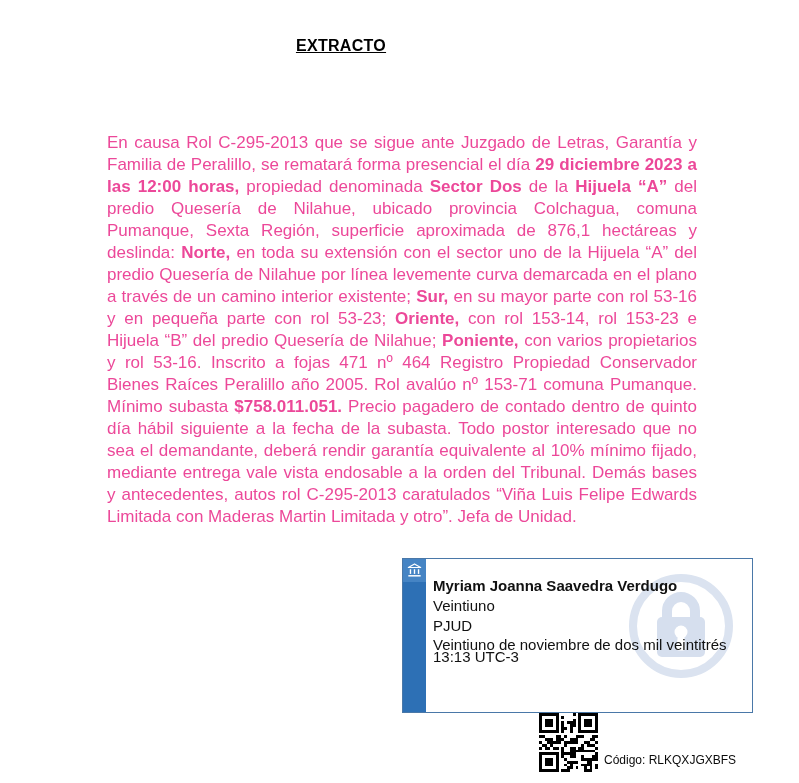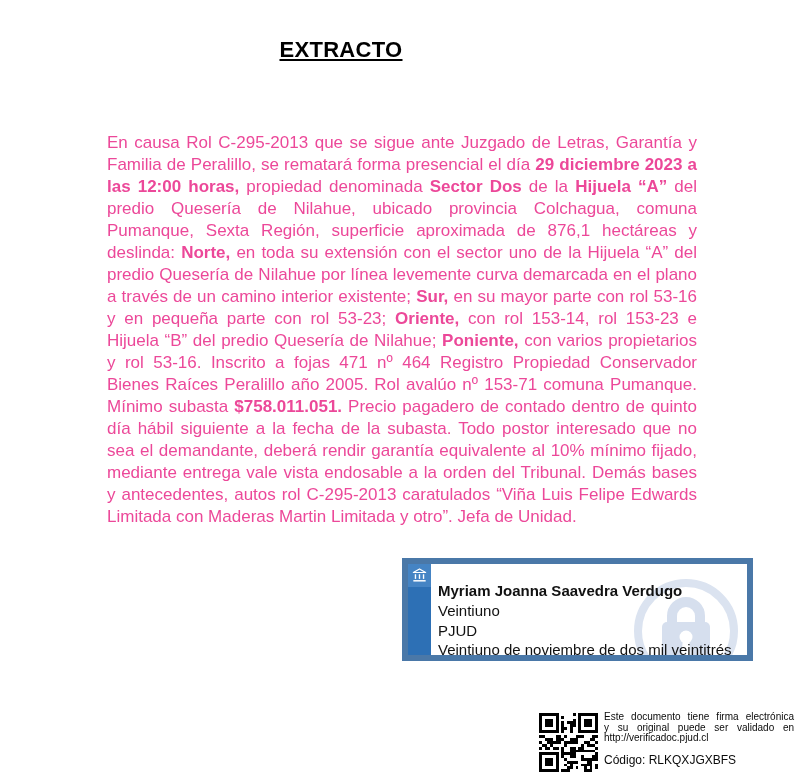--- a/index.html
+++ b/index.html
@@ -15,43 +15,43 @@
     margin: 0 auto;
   }
   .doc-title-wrap {
     position: absolute;
     left: 107px; top: 37px;
     width: 468px;
     text-align: center;
   }
   .doc-title {
     display: inline-block;
-    font-size: 22px;
+    font-size: 16px;
     font-weight: bold;
     text-decoration: underline;
     letter-spacing: 0.3px;
   }
   .doc-body {
     position: absolute;
     left: 107px; top: 92px;
     width: 590px;
     font-size: 17px;
     line-height: 22px;
     text-align: justify;
     color: #ec4899;
     margin-top: 40px;
   }
   .doc-body .b { font-weight: bold; }
 
   .sig-box {
     position: absolute;
     left: 402px; top: 558px;
-    width: 351px; height: 103px;
+    width: 351px; height: 155px;
     background: #ffffff;
-    border: 6px solid #4c1d95;
+    border: 1px solid #4c1d95;
     overflow: hidden;
   }
   .sig-bar {
     position: absolute;
     left: 0; top: 0; bottom: 0;
     width: 23px;
     background: #2d70b5;
   }
   .sig-bar-icon {
     position: absolute;
@@ -270,20 +270,15 @@
           <rect x="18" y="20" width="1" height="1"></rect>
           <path fill-rule="evenodd" d="M0 0h7v7h-7zM1 1v5h5v-5z"></path>
           <rect x="2" y="2" width="3" height="3"></rect>
           <path fill-rule="evenodd" d="M14 0h7v7h-7zM15 1v5h5v-5z"></path>
           <rect x="16" y="2" width="3" height="3"></rect>
           <path fill-rule="evenodd" d="M0 14h7v7h-7zM1 15v5h5v-5z"></path>
           <rect x="2" y="16" width="3" height="3"></rect>
         </g>
       </svg></div>
 
-  <div class="verify-text">
-    <div class="verify-line just">Este documento tiene firma electrónica</div>
-    <div class="verify-line just">y su original puede ser validado en</div>
-    <div class="verify-line">http://verificadoc.pjud.cl</div>
-  </div>
   <div class="verify-code">Código: RLKQXJGXBFS</div>
 
 </div>
 
 </body></html>

